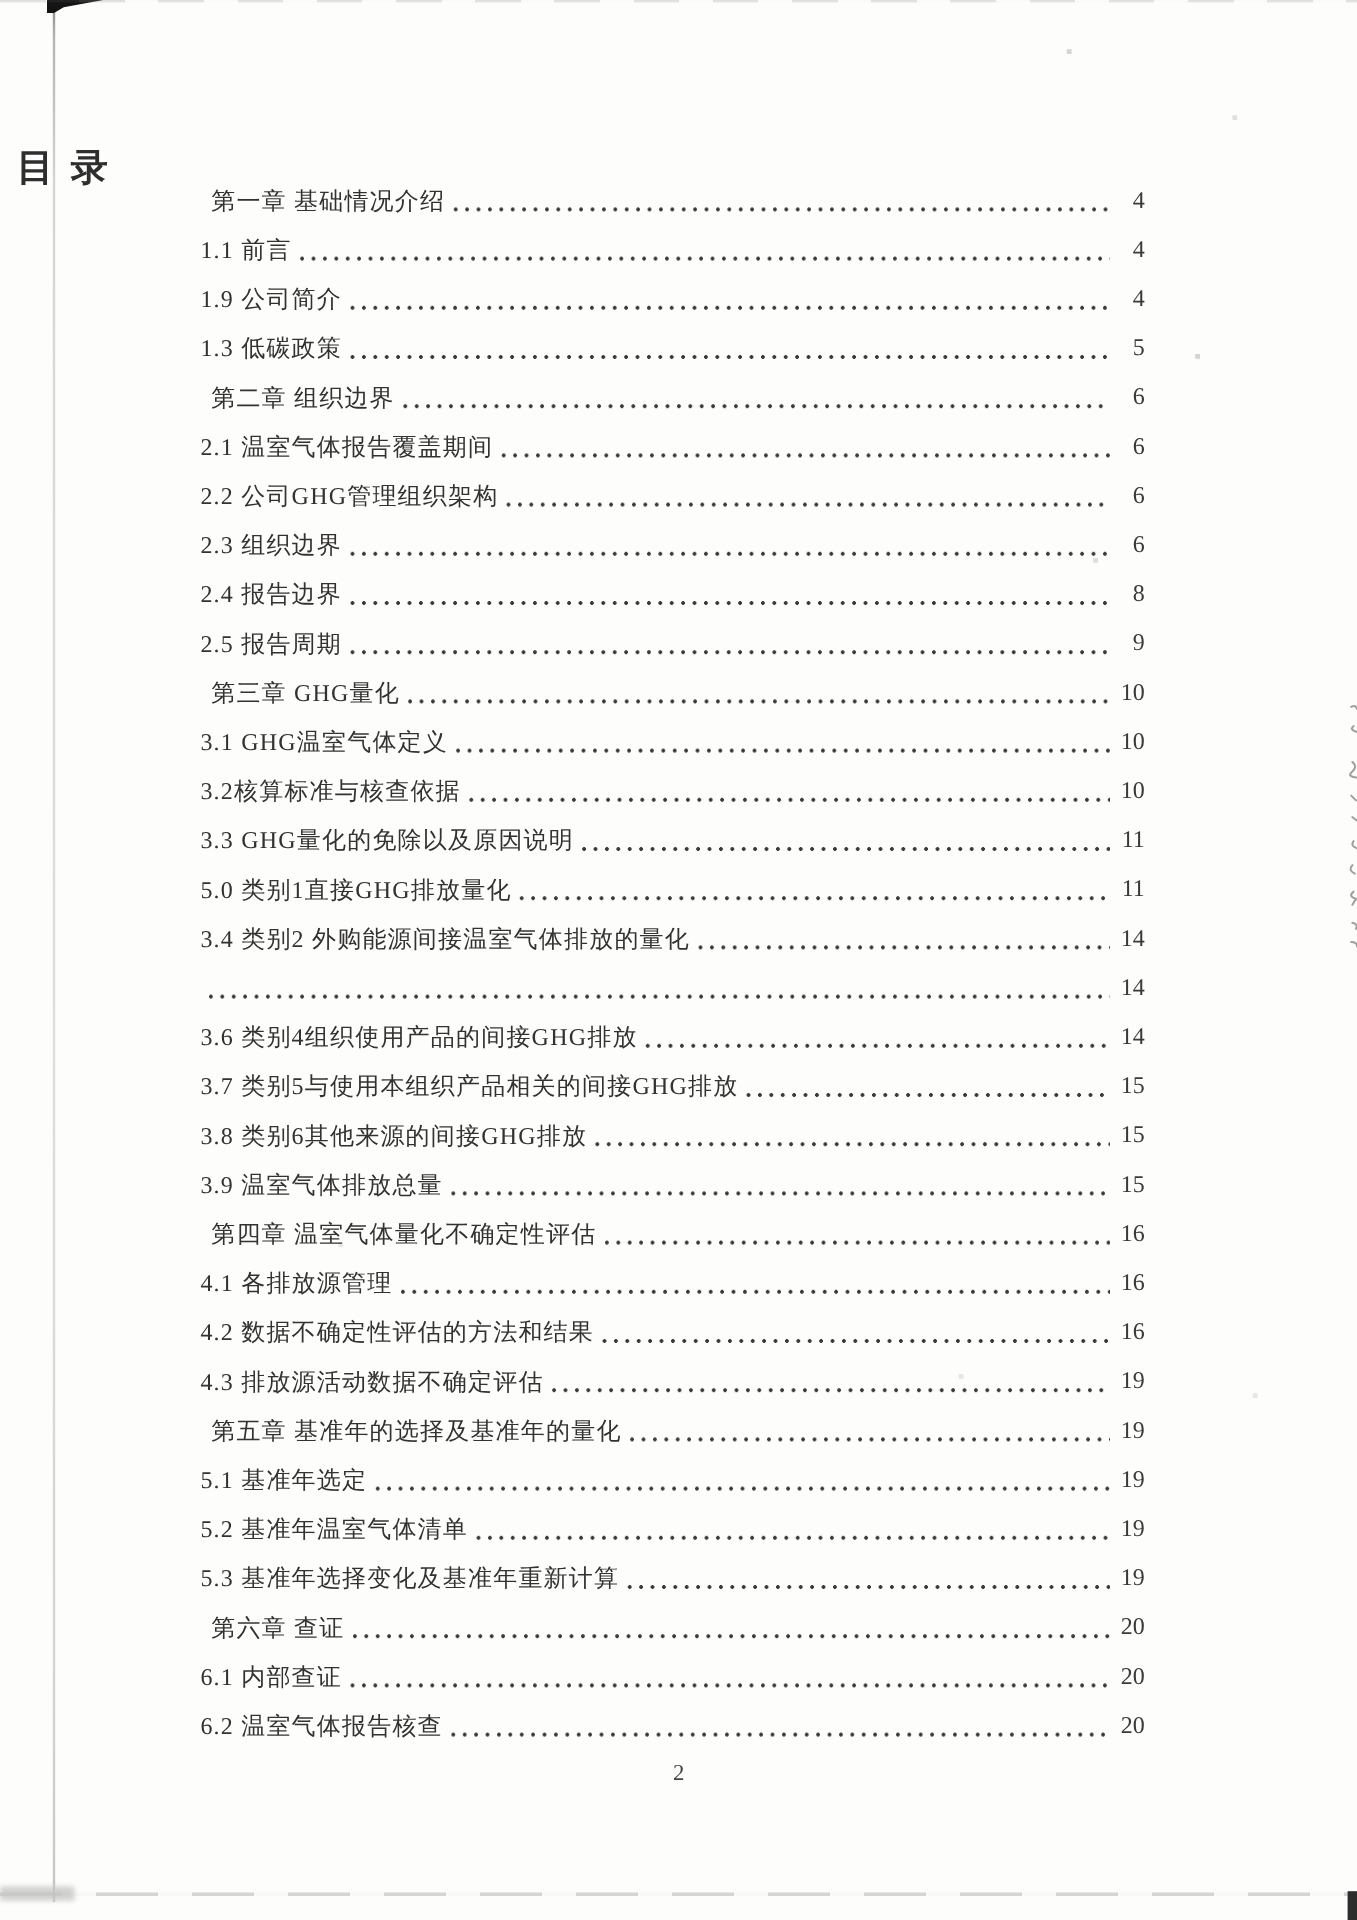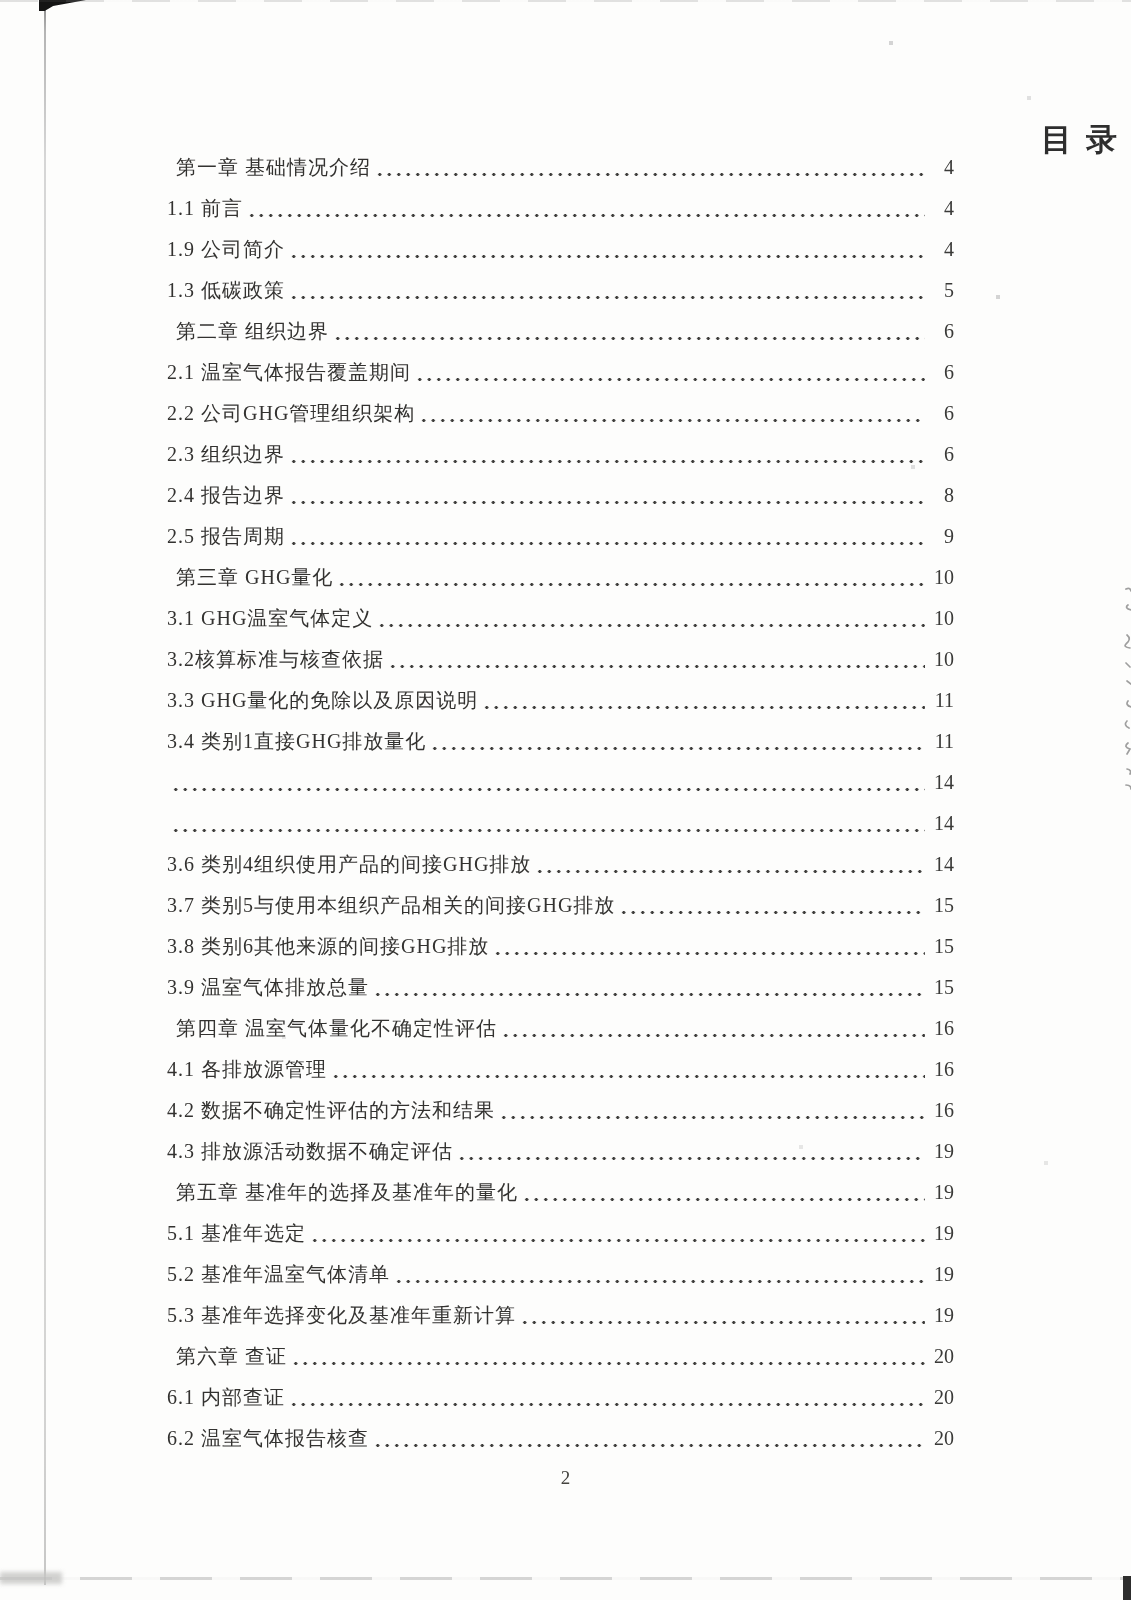--- a/index.html
+++ b/index.html
@@ -68,21 +68,21 @@
       1028px 97px 0 1px rgba(140,140,140,.25),
       890px 42px 0 1px rgba(120,120,120,.30),
       283px 1036px 0 1px rgba(150,150,150,.22),
       800px 1146px 0 1px rgba(150,150,150,.22),
       1045px 1162px 0 1px rgba(150,150,150,.22);
   }
 
   
   .doc-title {
     position: absolute; top: 119px; left: 0; width: 100%;
-    text-align: right;
+    text-align: left;
     font-size: 31px; font-weight: 600;
     letter-spacing: 14px; padding-left: 14px; box-sizing: border-box;
     color: #2e2e2e;
   }
   .toc {
     position: absolute; top: 147px; left: 167px; width: 787px;
   }
   .toc-row {
     display: flex; align-items: center;
     height: 41px;
@@ -221,26 +221,27 @@
     <span class="toc-page">10</span>
   </div>
 
   <div class="toc-row section">
     <span class="toc-label">3.3 GHG量化的免除以及原因说明</span>
     <span class="toc-dots"></span>
     <span class="toc-page">11</span>
   </div>
 
   <div class="toc-row section">
-    <span class="toc-label">3.4 类别1直接GHG排放量化</span>
+    <span class="toc-label">5.0 类别1直接GHG排放量化</span>
     <span class="toc-dots"></span>
     <span class="toc-page">11</span>
   </div>
 
   <div class="toc-row section">
+    <span class="toc-label">3.4 类别2 外购能源间接温室气体排放的量化</span>
     <span class="toc-dots"></span>
     <span class="toc-page">14</span>
   </div>
 
   <div class="toc-row section">
     <span class="toc-dots"></span>
     <span class="toc-page">14</span>
   </div>
 
   <div class="toc-row section">

